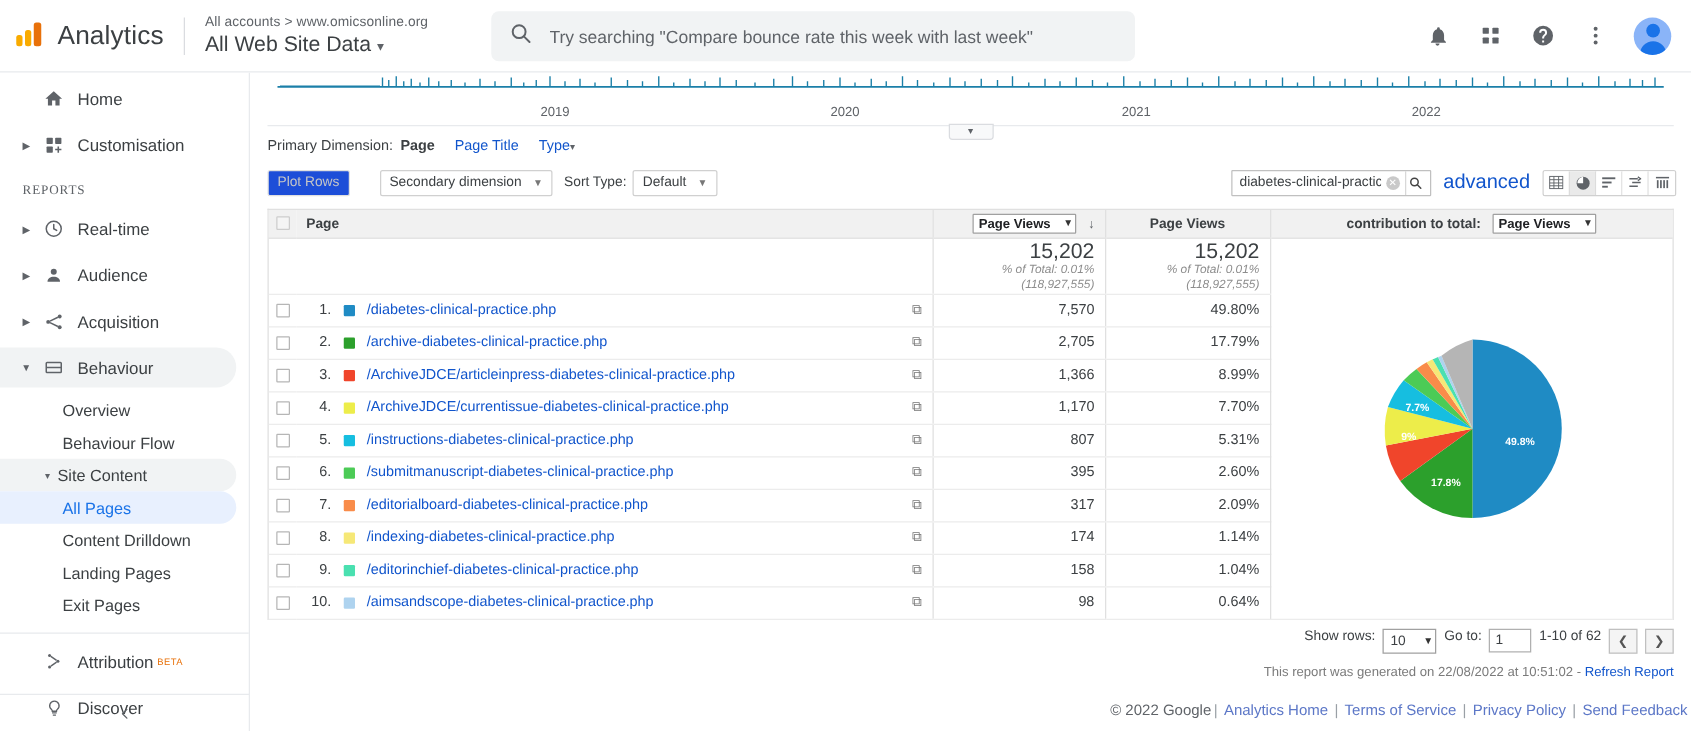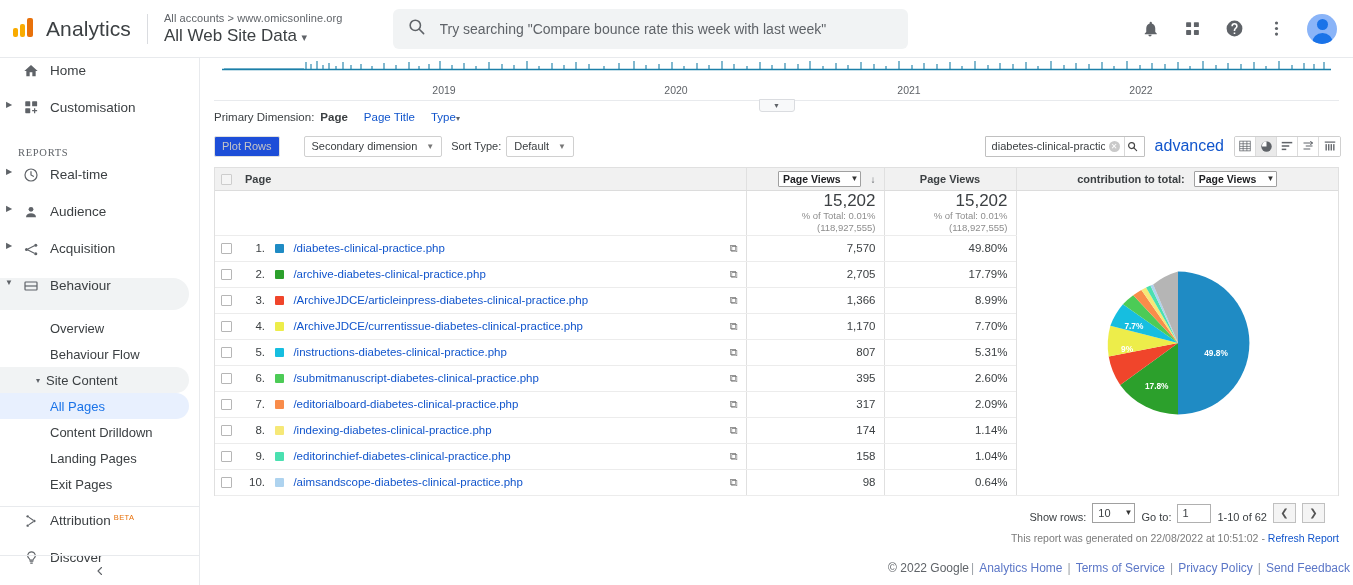--- a/index.html
+++ b/index.html
@@ -49,23 +49,23 @@
   }
   .avatar::before { content:""; position:absolute; width:11px; height:11px; border-radius:50%; background:#1a73e8; left:9.5px; top:5px; }
   .avatar::after { content:""; position:absolute; width:21px; height:13px; border-radius:11px 11px 0 0; background:#1a73e8; left:4.5px; top:19px; }
 
   
   .sidebar {
     position: absolute; top: 58px; left: 0; width: 200px; height: 527px;
     background: #fff; border-right: 1px solid #e8eaed; z-index: 15;
   }
   .nav-item {
-    display: flex; align-items: flex-start; height: 32px; font-size: 13.5px;
+    display: flex; align-items: center; height: 32px; font-size: 13.5px;
     color: #3c4043; cursor: pointer; border-radius: 0 16px 16px 0;
-    margin: 5px 10px 5px 0; padding-left: 0; position: relative;
+    margin: 5px 10px 5px 0; padding-left: 12px; position: relative;
   }
   .nav-arrow { width: 18px; text-align: center; font-size: 8px; color: #5f6368; flex: 0 0 18px; }
   .nav-ico { width: 26px; display: flex; align-items: center; justify-content: center; color: #5f6368; flex: 0 0 26px; }
   .nav-label { margin-left: 6px; }
   .nav-item.sel { background: #f1f3f4; }
   .section-lbl { font-size: 10.5px; color: #5f6368; letter-spacing: .7px; padding: 10px 0 4px 18px; font-family: Liberation Serif, serif; }
   .sub-item {
     display: flex; align-items: center; height: 26px; font-size: 13px; color: #3c4043;
     padding-left: 50px; cursor: pointer; border-radius: 0 16px 16px 0; margin: 0 10px 0 0;
   }
@@ -157,32 +157,32 @@
   .colChart { width: 322px; border-left: 1px solid #e0e0e0; }
   .sel2 {
     border: 1px solid #a0a0a0; background: #fff; font-size: 10.5px; height: 16px;
     display: inline-flex; align-items: center; padding: 0 2px 0 4px; color: #202124;
     cursor: pointer; border-radius: 1px; font-family: "Liberation Sans", sans-serif;
   }
   .sel2 .arrow { margin-left: 10px; font-size: 8px; color: #333; }
   .sortarrow { margin-left: 6px; color: #5f6368; font-size: 10px; }
   .totrow td { height: 52px; border-bottom: 1px solid #dcdcdc; }
   .bignum { font-size: 17px; color: #3c4043; line-height: 1.15; }
-  .subnum { font-size: 9.5px; color: #8d8d8d; line-height: 1.3; }
+  .subnum { font-size: 9.5px; color: #8d8d8d; line-height: 1.3; font-style: italic; }
   .rowidx { color: #3c4043; display: inline-block; width: 20px; text-align: right; margin-right: 7px; }
   .swatch { width: 9px; height: 9px; display: inline-block; vertical-align: middle; margin-right: 6px; border-radius: 1px; }
   .plink { color: #1155cc; text-decoration: none; font-size: 11.5px; cursor: pointer; }
   .extico { float: right; color: #777; font-size: 11px; cursor: pointer; }
 
   
   .piecell { position: relative; }
   .pie-holder { position: absolute; left: 0; top: 0; width: 322px; height: 100%; display: flex; align-items: center; justify-content: center; }
 
   
-  .pager { display: flex; align-items: flex-end; justify-content: flex-end; padding: 7px 28px 0 0; font-size: 11px; color: #3c4043; gap: 6px; }
+  .pager { display: flex; align-items: flex-start; justify-content: flex-end; padding: 7px 14px 0 0; font-size: 11px; color: #3c4043; gap: 6px; }
   .numin { border: 1px solid #b0b0b0; height: 19px; width: 34px; font-size: 11px; padding: 0 4px; color: #3c4043; font-family: "Liberation Sans", sans-serif; }
   .selrows { border: 1px solid #a0a0a0; height: 20px; font-size: 11px; padding: 0 2px 0 5px; display: inline-flex; align-items: center; gap: 14px; background:#fff; cursor:pointer; }
   .pgbtn {
     width: 23px; height: 20px; border: 1px solid #c0c0c0; background: #f4f4f4;
     display: flex; align-items: center; justify-content: center; font-size: 10px;
     color: #555; cursor: pointer;
   }
   .genline { text-align: right; font-size: 10.5px; color: #7b7b7b; padding: 9px 14px 0 0; }
   .genline a { color: #1155cc; text-decoration: none; }
 

